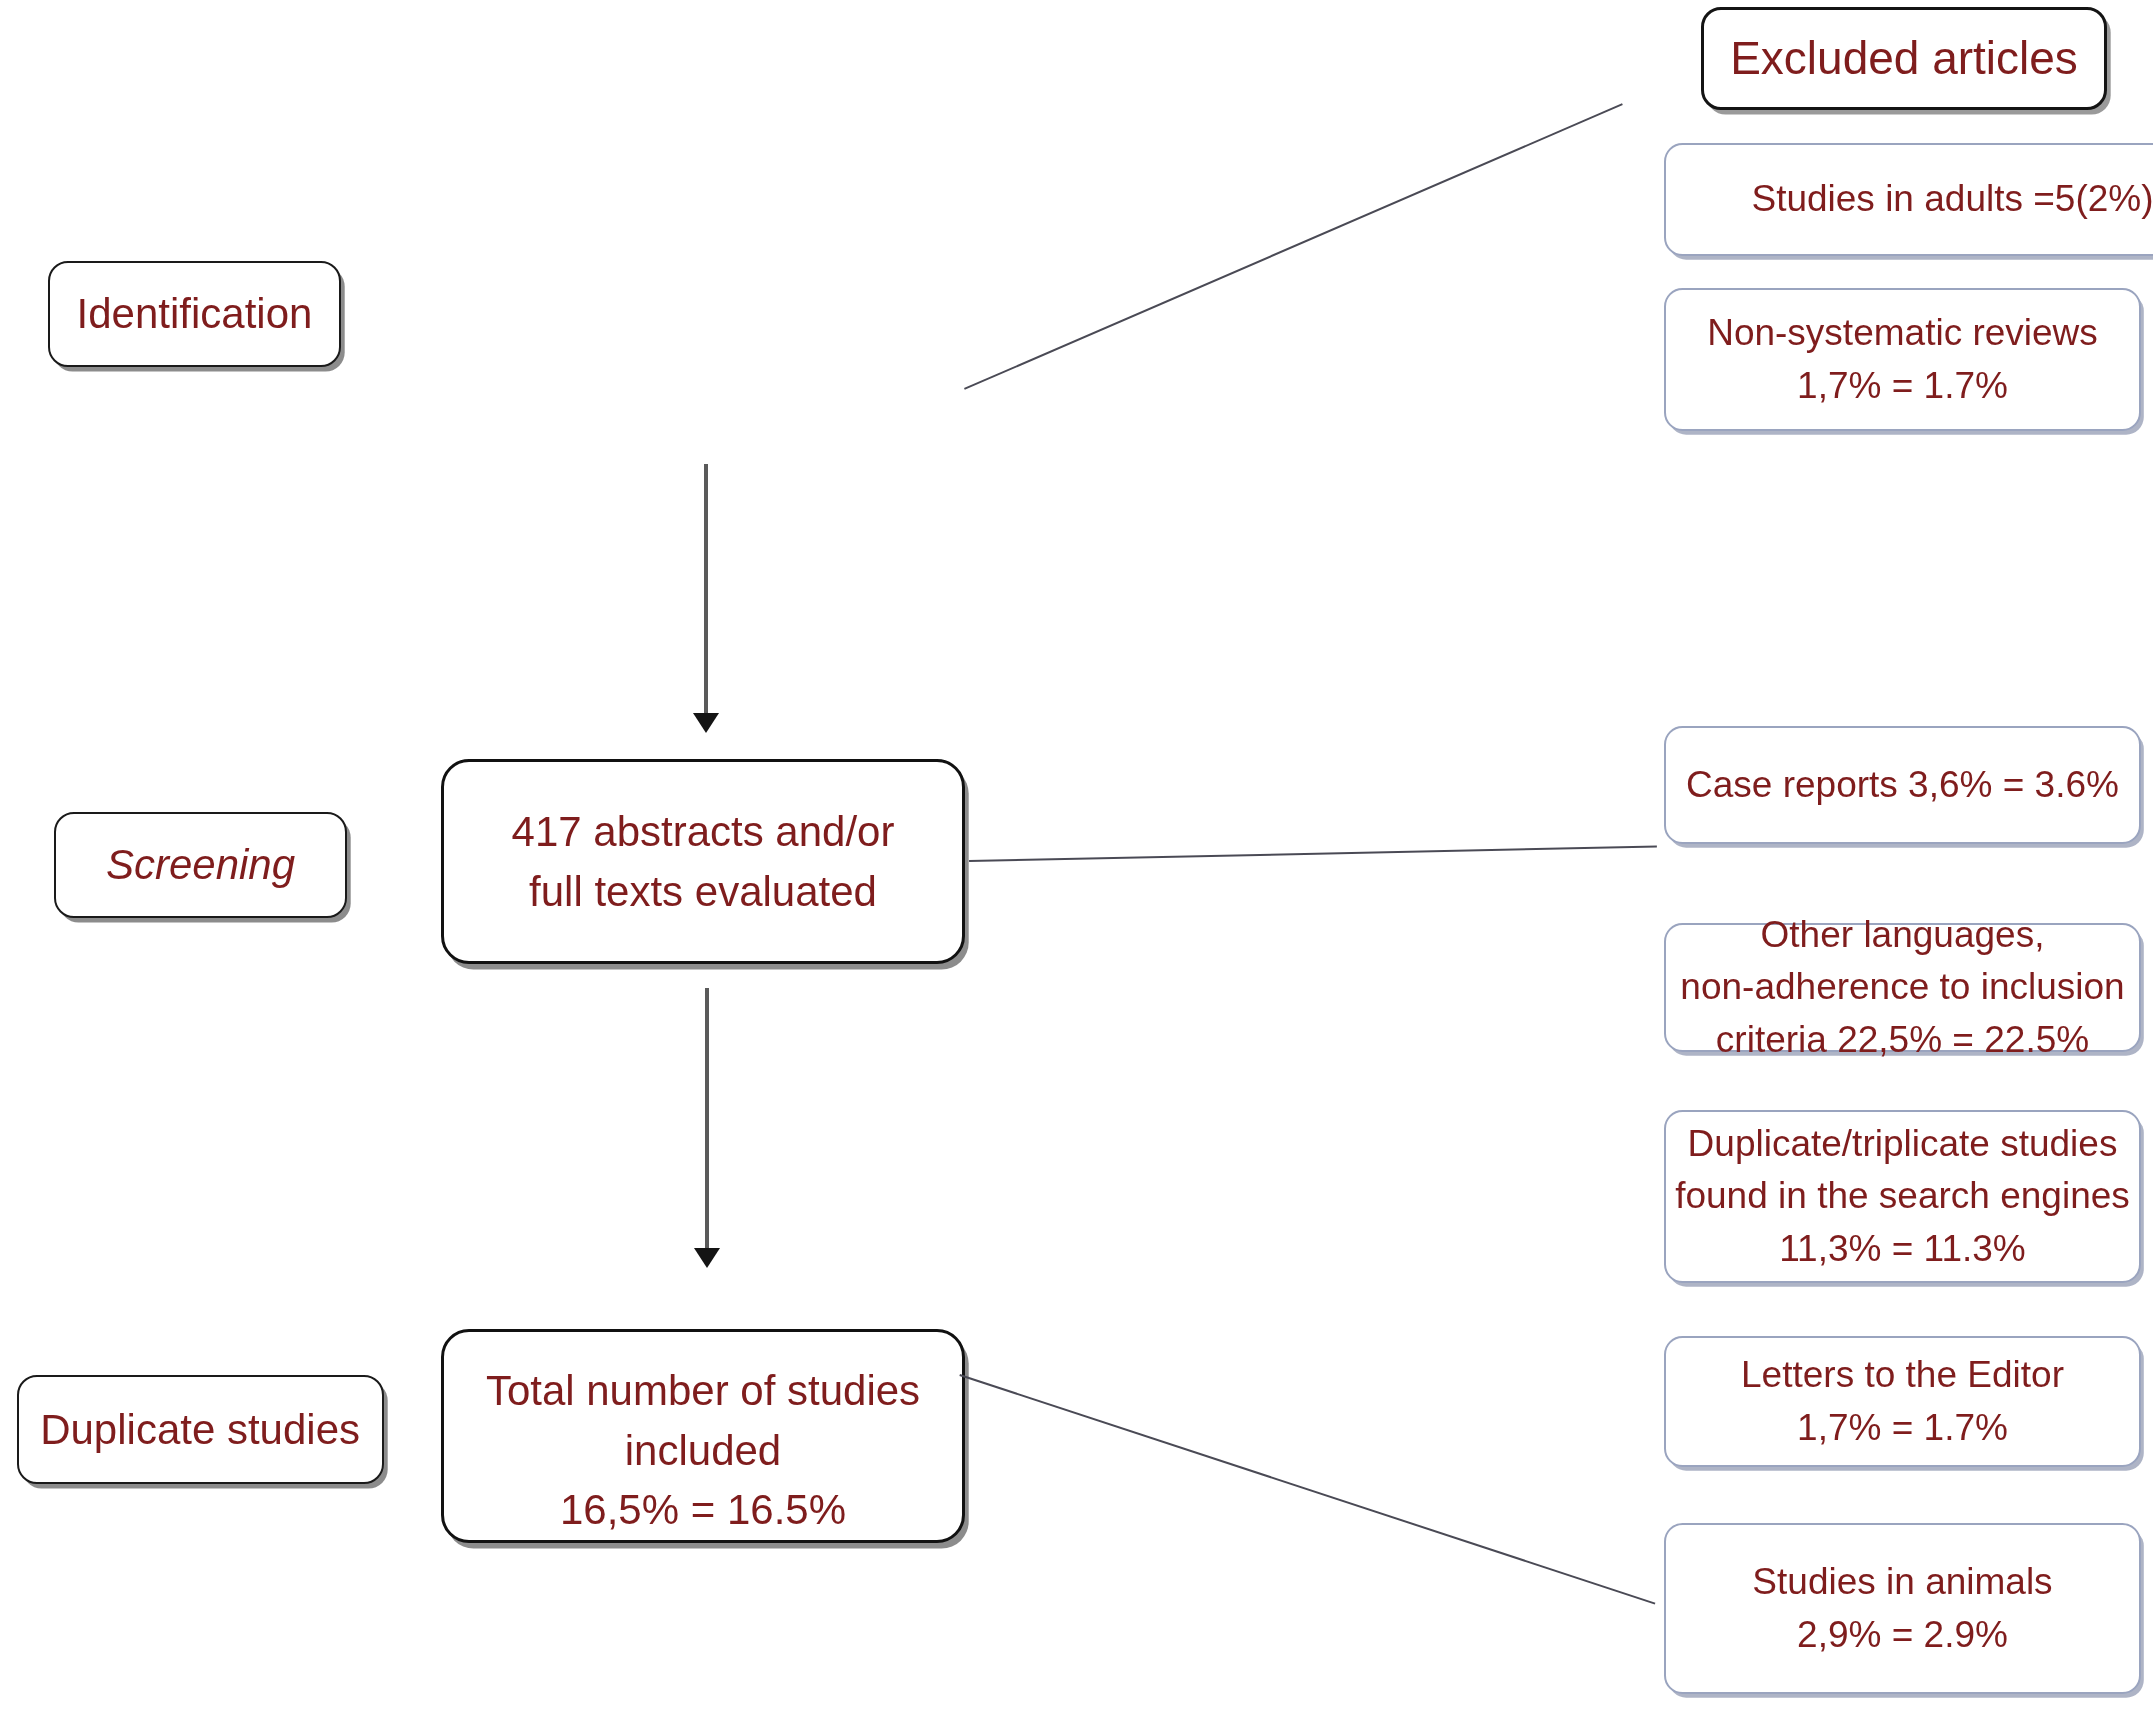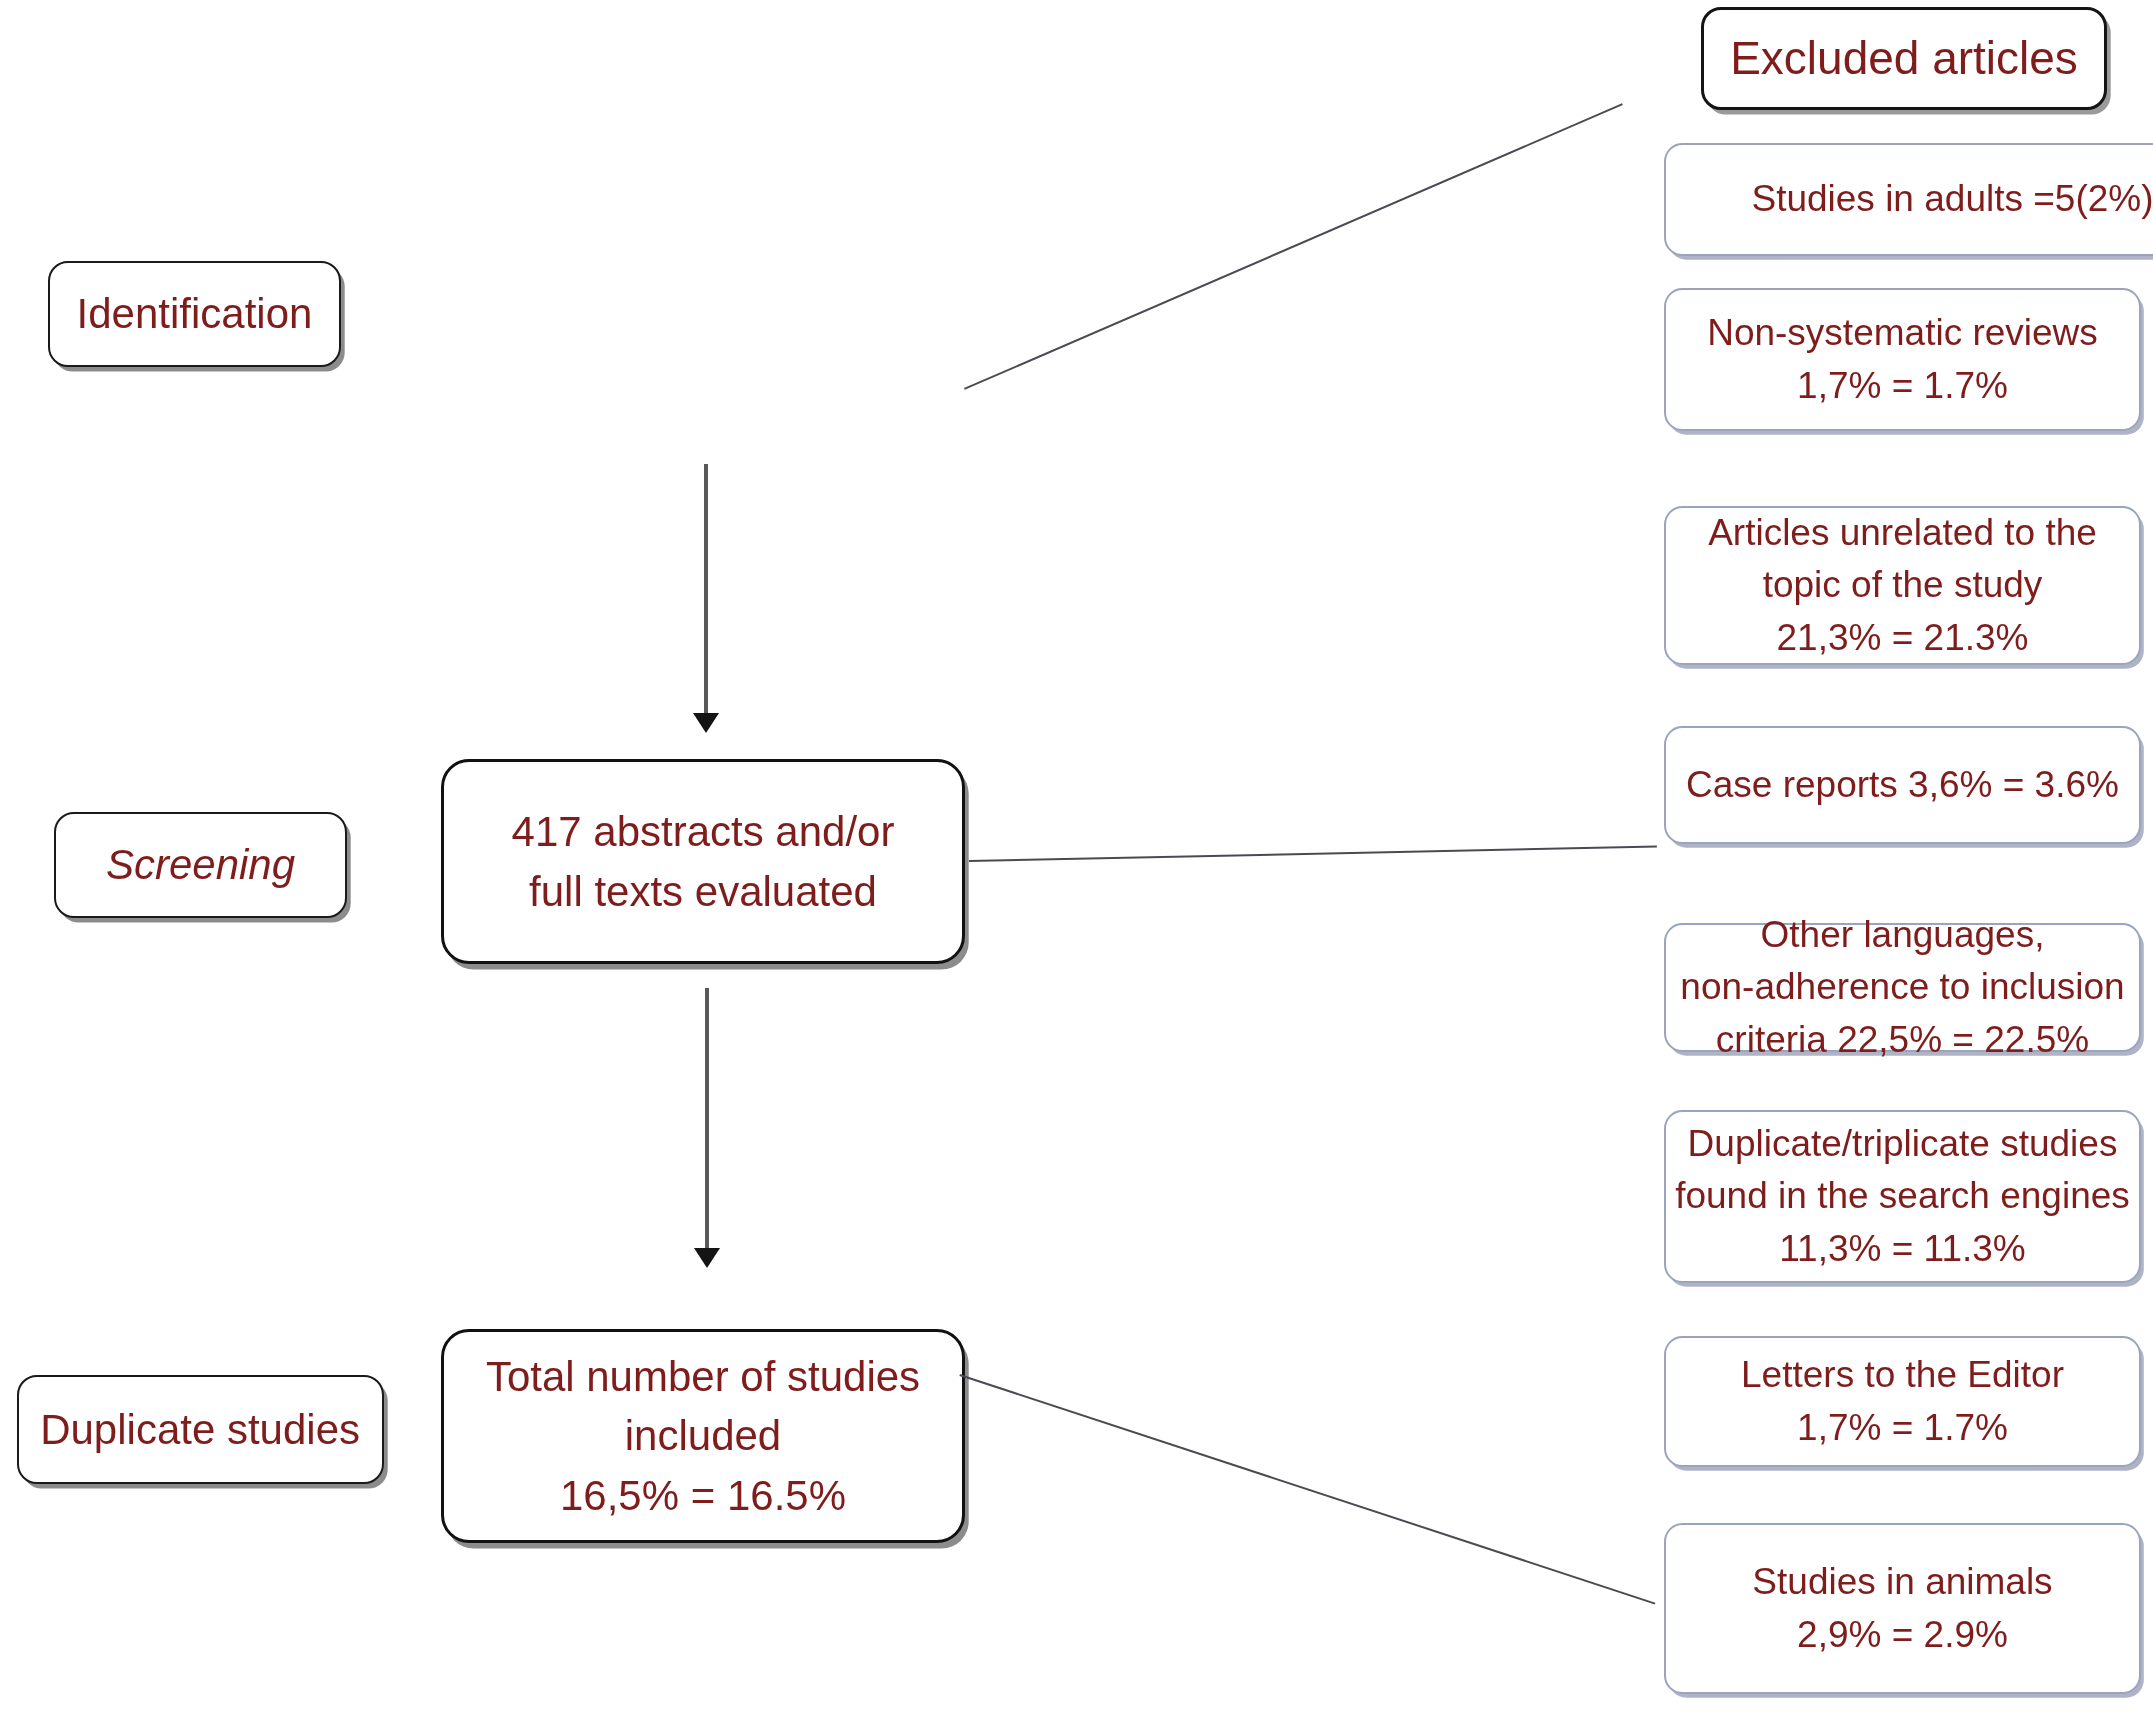--- a/index.html
+++ b/index.html
@@ -108,21 +108,21 @@
   <div class="box stage-box" style="left:16.6px; top:1375px; width:367px; height:109px;">
     <span class="txt">Duplicate studies</span>
   </div>
 
 
   <div class="box main-box" style="left:441px; top:759px; width:524px; height:205px;">
     <span class="txt">417 abstracts and/or
 full texts evaluated</span>
   </div>
 
-  <div class="box main-box" style="left:441px; top:1329px; width:524px; height:214px;">
+  <div class="box main-box" style="left:441px; top:1329px; width:524px; height:214px;align-items:flex-end;">
     <span class="txt">Total number of studies
 included
 16,5% = 16.5%</span>
   </div>
 
   <div class="vline" style="left:704px; top:464px; height:251px;"></div>
   <div class="arrowhead" style="left:693px; top:713px;"></div>
 
   <div class="vline" style="left:705px; top:988px; height:263px;"></div>
   <div class="arrowhead" style="left:694px; top:1248px;"></div>
@@ -139,25 +139,20 @@
 
   <div class="box excl-box" style="left:1664px; top:143px; width:577px; height:113px;">
     <span class="txt">Studies in adults =5(2%)</span>
   </div>
 
   <div class="box excl-box" style="left:1664px; top:288px; width:477px; height:143px;">
     <span class="txt">Non-systematic reviews
 1,7% = 1.7%</span>
   </div>
 
-  <div class="box excl-box" style="left:1664px; top:506px; width:477px; height:159px;">
-    <span class="txt">Articles unrelated to the
-topic of the study
-21,3% = 21.3%</span>
-  </div>
 
   <div class="box excl-box" style="left:1664px; top:726px; width:477px; height:118px;">
     <span class="txt">Case reports 3,6% = 3.6%</span>
   </div>
 
   <div class="box excl-box" style="left:1664px; top:923px; width:477px; height:129px;">
     <span class="txt">Other languages,
 non-adherence to inclusion
 criteria  22,5% = 22.5%</span>
   </div>

